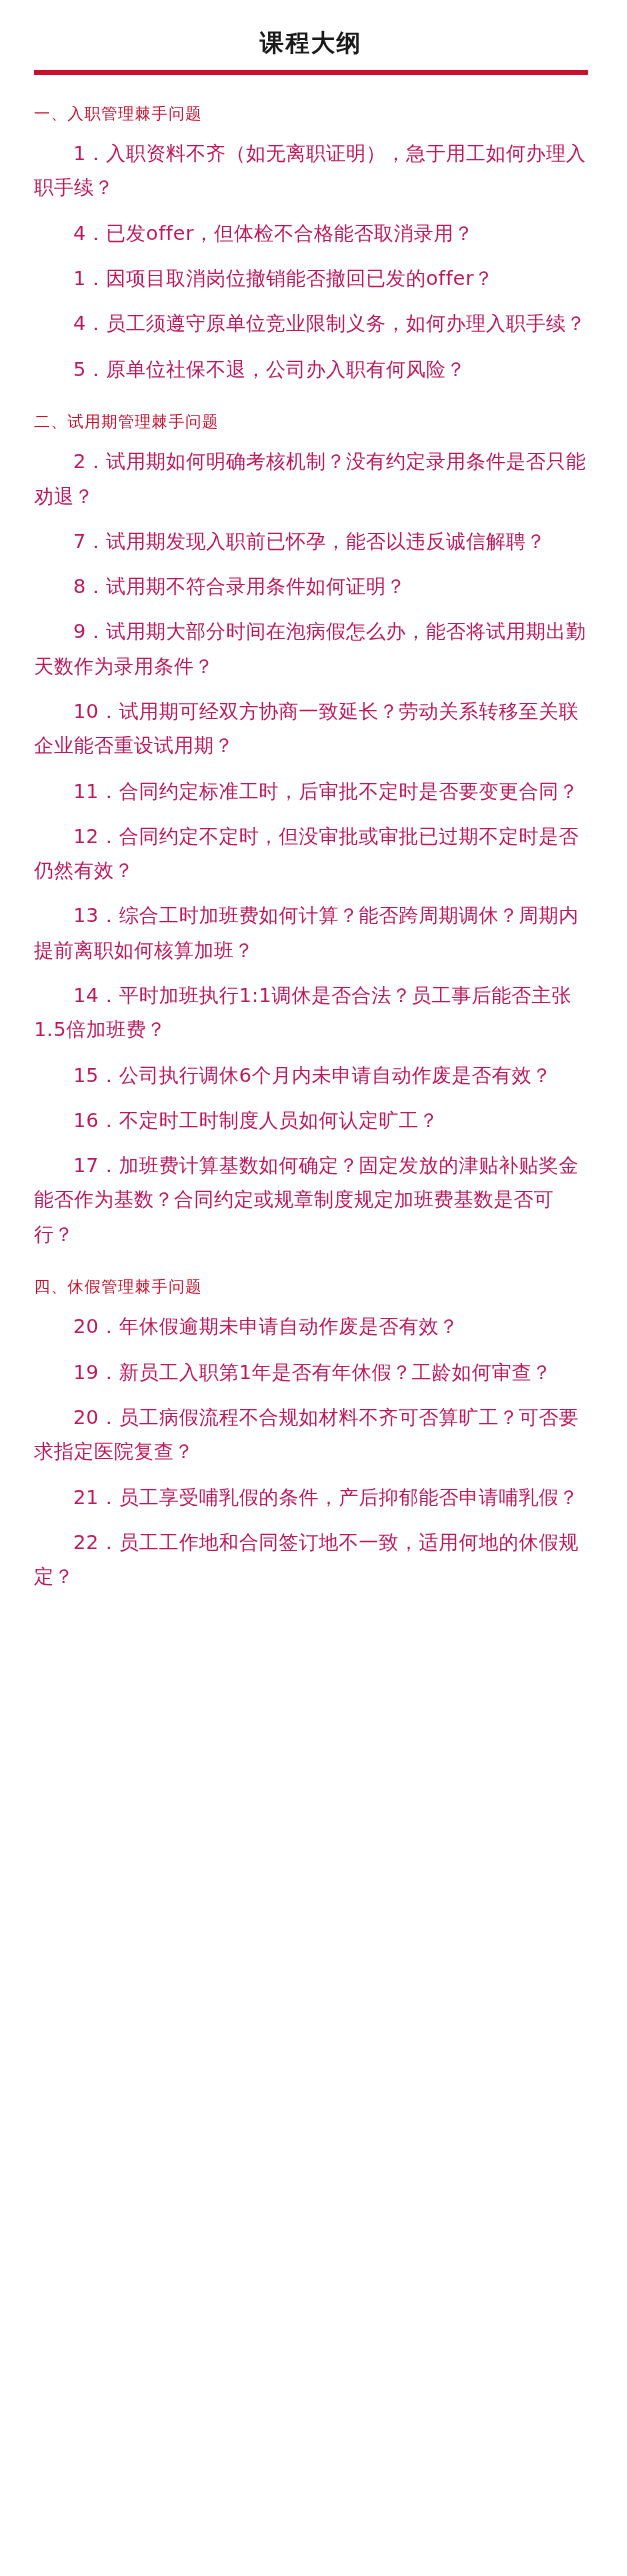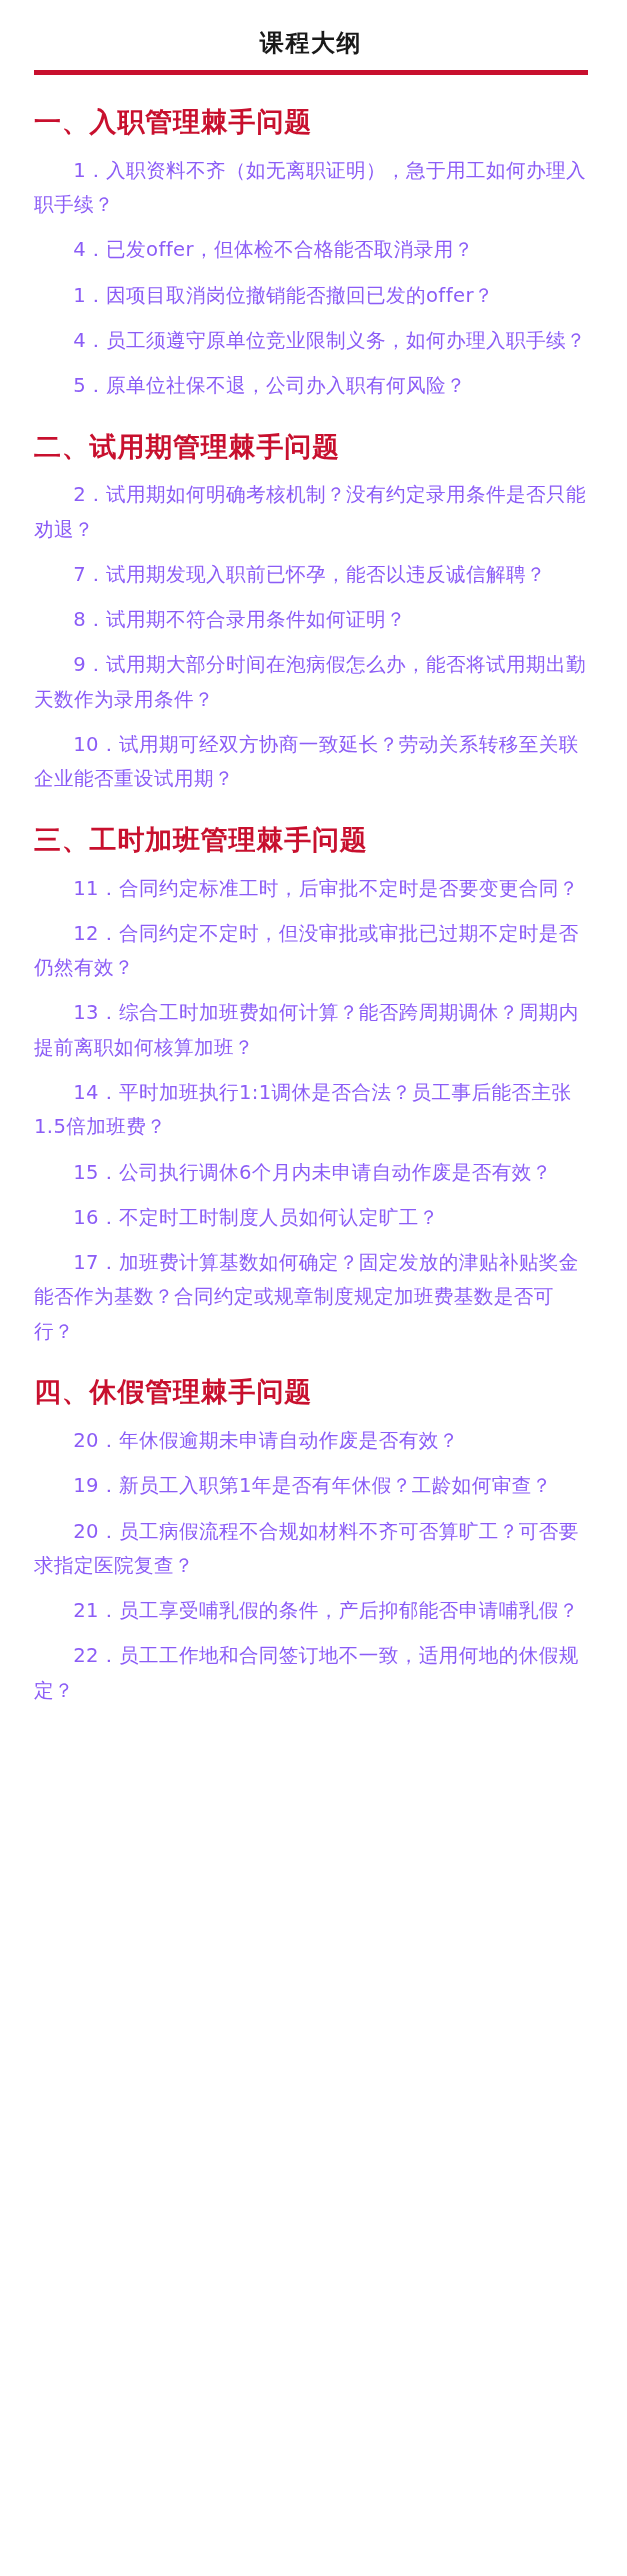--- a/index.html
+++ b/index.html
@@ -31,35 +31,35 @@
     width: 100%;
     height: 4.7px;
     background: #c8102e;
     margin: 0 0 27px 0;
   }
   .section {
     margin-bottom: 7.8px;
   }
   .section-heading {
     color: #c8102e;
-    font-size: 27px;
-    font-weight: bold;
+    font-size: 16px;
+    font-weight: normal;
     letter-spacing: 0.8px;
     line-height: 1.5;
     margin: 23.5px 0 11px 0;
   }
   .section:first-of-type .section-heading {
     margin-top: 0;
   }
   .q-item {
     font-size: 19.6px;
     line-height: 1.75;
     letter-spacing: 0.4px;
     text-indent: 2em;
-    color: #8b5cf6;
+    color: #be185d;
     margin: 0 0 11px 0;
     word-break: break-all;
   }
 </style>
 </head>
 <body>
 
 <div class="page">
   <div class="doc-title">课程大纲</div>
   <div class="title-rule"></div>
@@ -76,21 +76,20 @@
   <div class="section">
     <div class="section-heading">二、试用期管理棘手问题</div>
     <p class="q-item">2．试用期如何明确考核机制？没有约定录用条件是否只能劝退？</p>
     <p class="q-item">7．试用期发现入职前已怀孕，能否以违反诚信解聘？</p>
     <p class="q-item">8．试用期不符合录用条件如何证明？</p>
     <p class="q-item">9．试用期大部分时间在泡病假怎么办，能否将试用期出勤天数作为录用条件？</p>
     <p class="q-item">10．试用期可经双方协商一致延长？劳动关系转移至关联企业能否重设试用期？</p>
   </div>
 
   <div class="section">
-    <div class="section-heading">三、工时加班管理棘手问题</div>
     <p class="q-item">11．合同约定标准工时，后审批不定时是否要变更合同？</p>
     <p class="q-item">12．合同约定不定时，但没审批或审批已过期不定时是否仍然有效？</p>
     <p class="q-item">13．综合工时加班费如何计算？能否跨周期调休？周期内提前离职如何核算加班？</p>
     <p class="q-item">14．平时加班执行1:1调休是否合法？员工事后能否主张1.5倍加班费？</p>
     <p class="q-item">15．公司执行调休6个月内未申请自动作废是否有效？</p>
     <p class="q-item">16．不定时工时制度人员如何认定旷工？</p>
     <p class="q-item">17．加班费计算基数如何确定？固定发放的津贴补贴奖金能否作为基数？合同约定或规章制度规定加班费基数是否可行？</p>
   </div>
 
   <div class="section">

